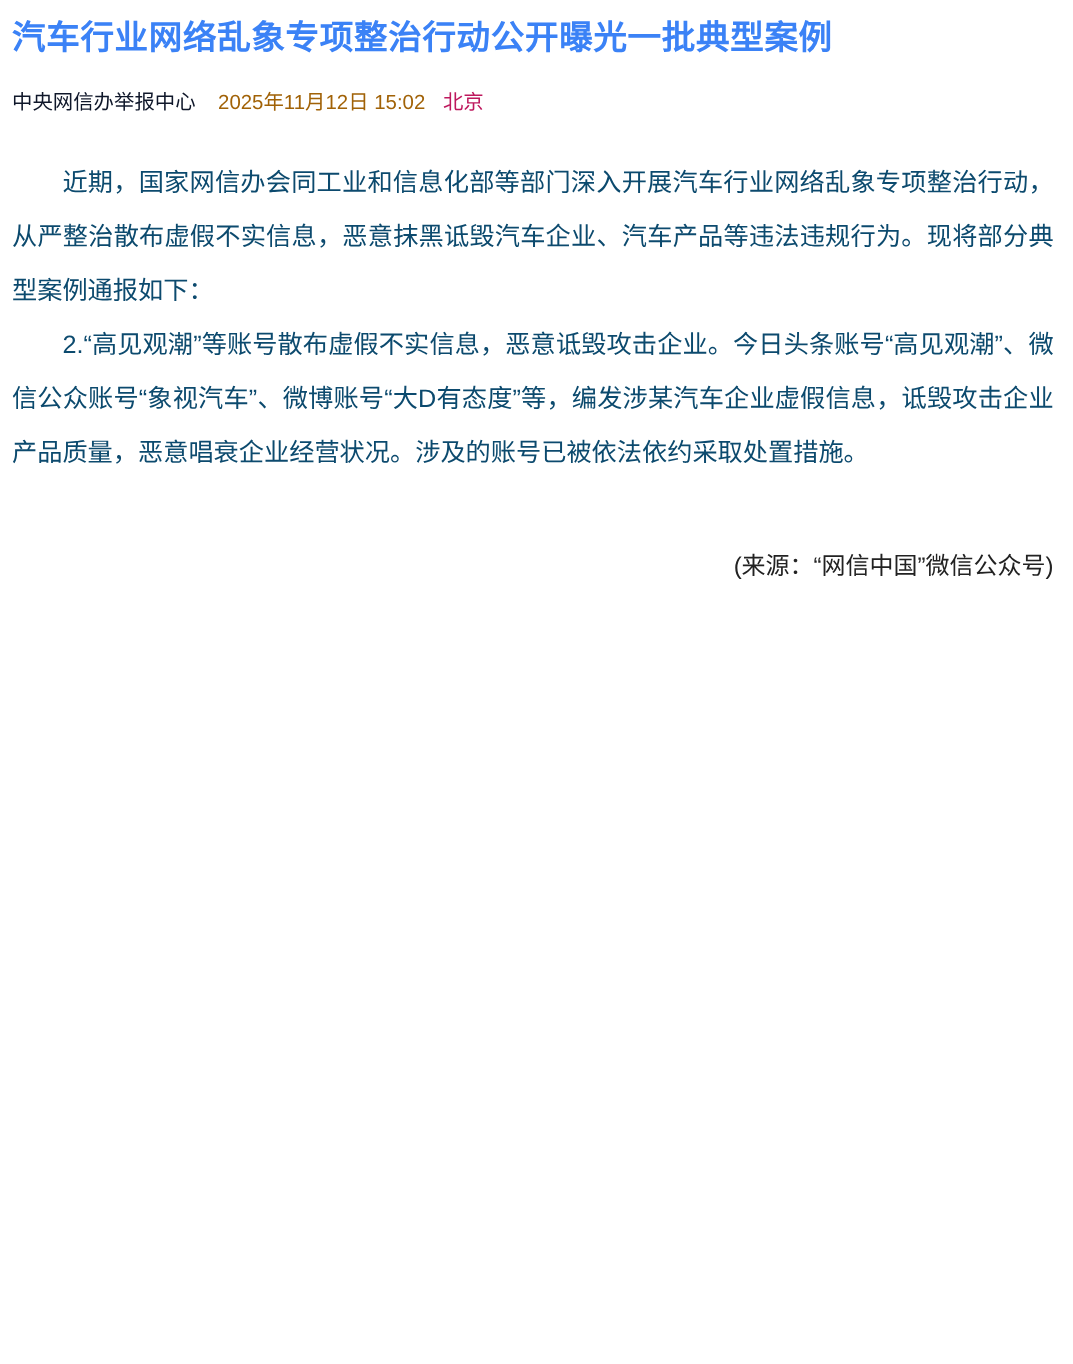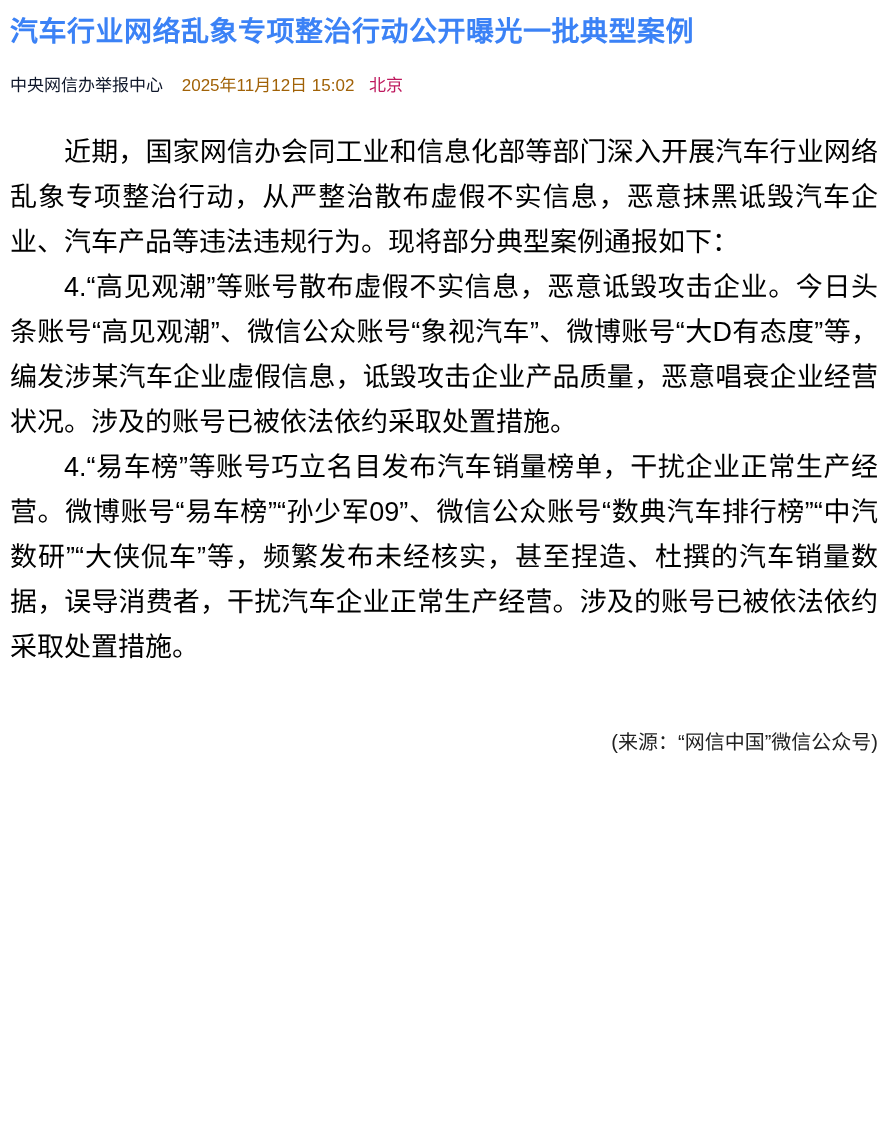--- a/index.html
+++ b/index.html
@@ -38,23 +38,23 @@
     margin-right: 10px;
   }
   .byline .location {
     color: #be185d;
   }
   .article-body {
     margin-top: 32px;
   }
   .article-body p {
     margin: 0;
-    font-size: 27px;
+    font-size: 21px;
     line-height: 45px;
-    color: #000000;
+    color: #0c4a6e;
     text-align: justify;
     text-justify: inter-character;
     text-indent: 2em;
     word-break: break-all;
   }
   .source-note {
     margin-top: 58px;
     font-size: 20px;
     line-height: 28px;
     color: #222222;
@@ -69,19 +69,18 @@
   <h1 class="article-title">汽车行业网络乱象专项整治行动公开曝光一批典型案例</h1>
 
   <div class="byline">
     <span class="source">中央网信办举报中心</span>
     <span class="meta">2025年11月12日 15:02</span>
     <span class="meta location">北京</span>
   </div>
 
   <div class="article-body">
     <p>近期，国家网信办会同工业和信息化部等部门深入开展汽车行业网络乱象专项整治行动，从严整治散布虚假不实信息，恶意抹黑诋毁汽车企业、汽车产品等违法违规行为。现将部分典型案例通报如下：</p>
-    <p>4.“高见观潮”等账号散布虚假不实信息，恶意诋毁攻击企业。今日头条账号“高见观潮”、微信公众账号“象视汽车”、微博账号“大D有态度”等，编发涉某汽车企业虚假信息，诋毁攻击企业产品质量，恶意唱衰企业经营状况。涉及的账号已被依法依约采取处置措施。</p>
-    <p>4.“易车榜”等账号巧立名目发布汽车销量榜单，干扰企业正常生产经营。微博账号“易车榜”“孙少军09”、微信公众账号“数典汽车排行榜”“中汽数研”“大侠侃车”等，频繁发布未经核实，甚至捏造、杜撰的汽车销量数据，误导消费者，干扰汽车企业正常生产经营。涉及的账号已被依法依约采取处置措施。</p>
+    <p>2.“高见观潮”等账号散布虚假不实信息，恶意诋毁攻击企业。今日头条账号“高见观潮”、微信公众账号“象视汽车”、微博账号“大D有态度”等，编发涉某汽车企业虚假信息，诋毁攻击企业产品质量，恶意唱衰企业经营状况。涉及的账号已被依法依约采取处置措施。</p>
   </div>
 
   <div class="source-note">(来源：“网信中国”微信公众号)</div>
 
 </div>
 
 </body></html>

